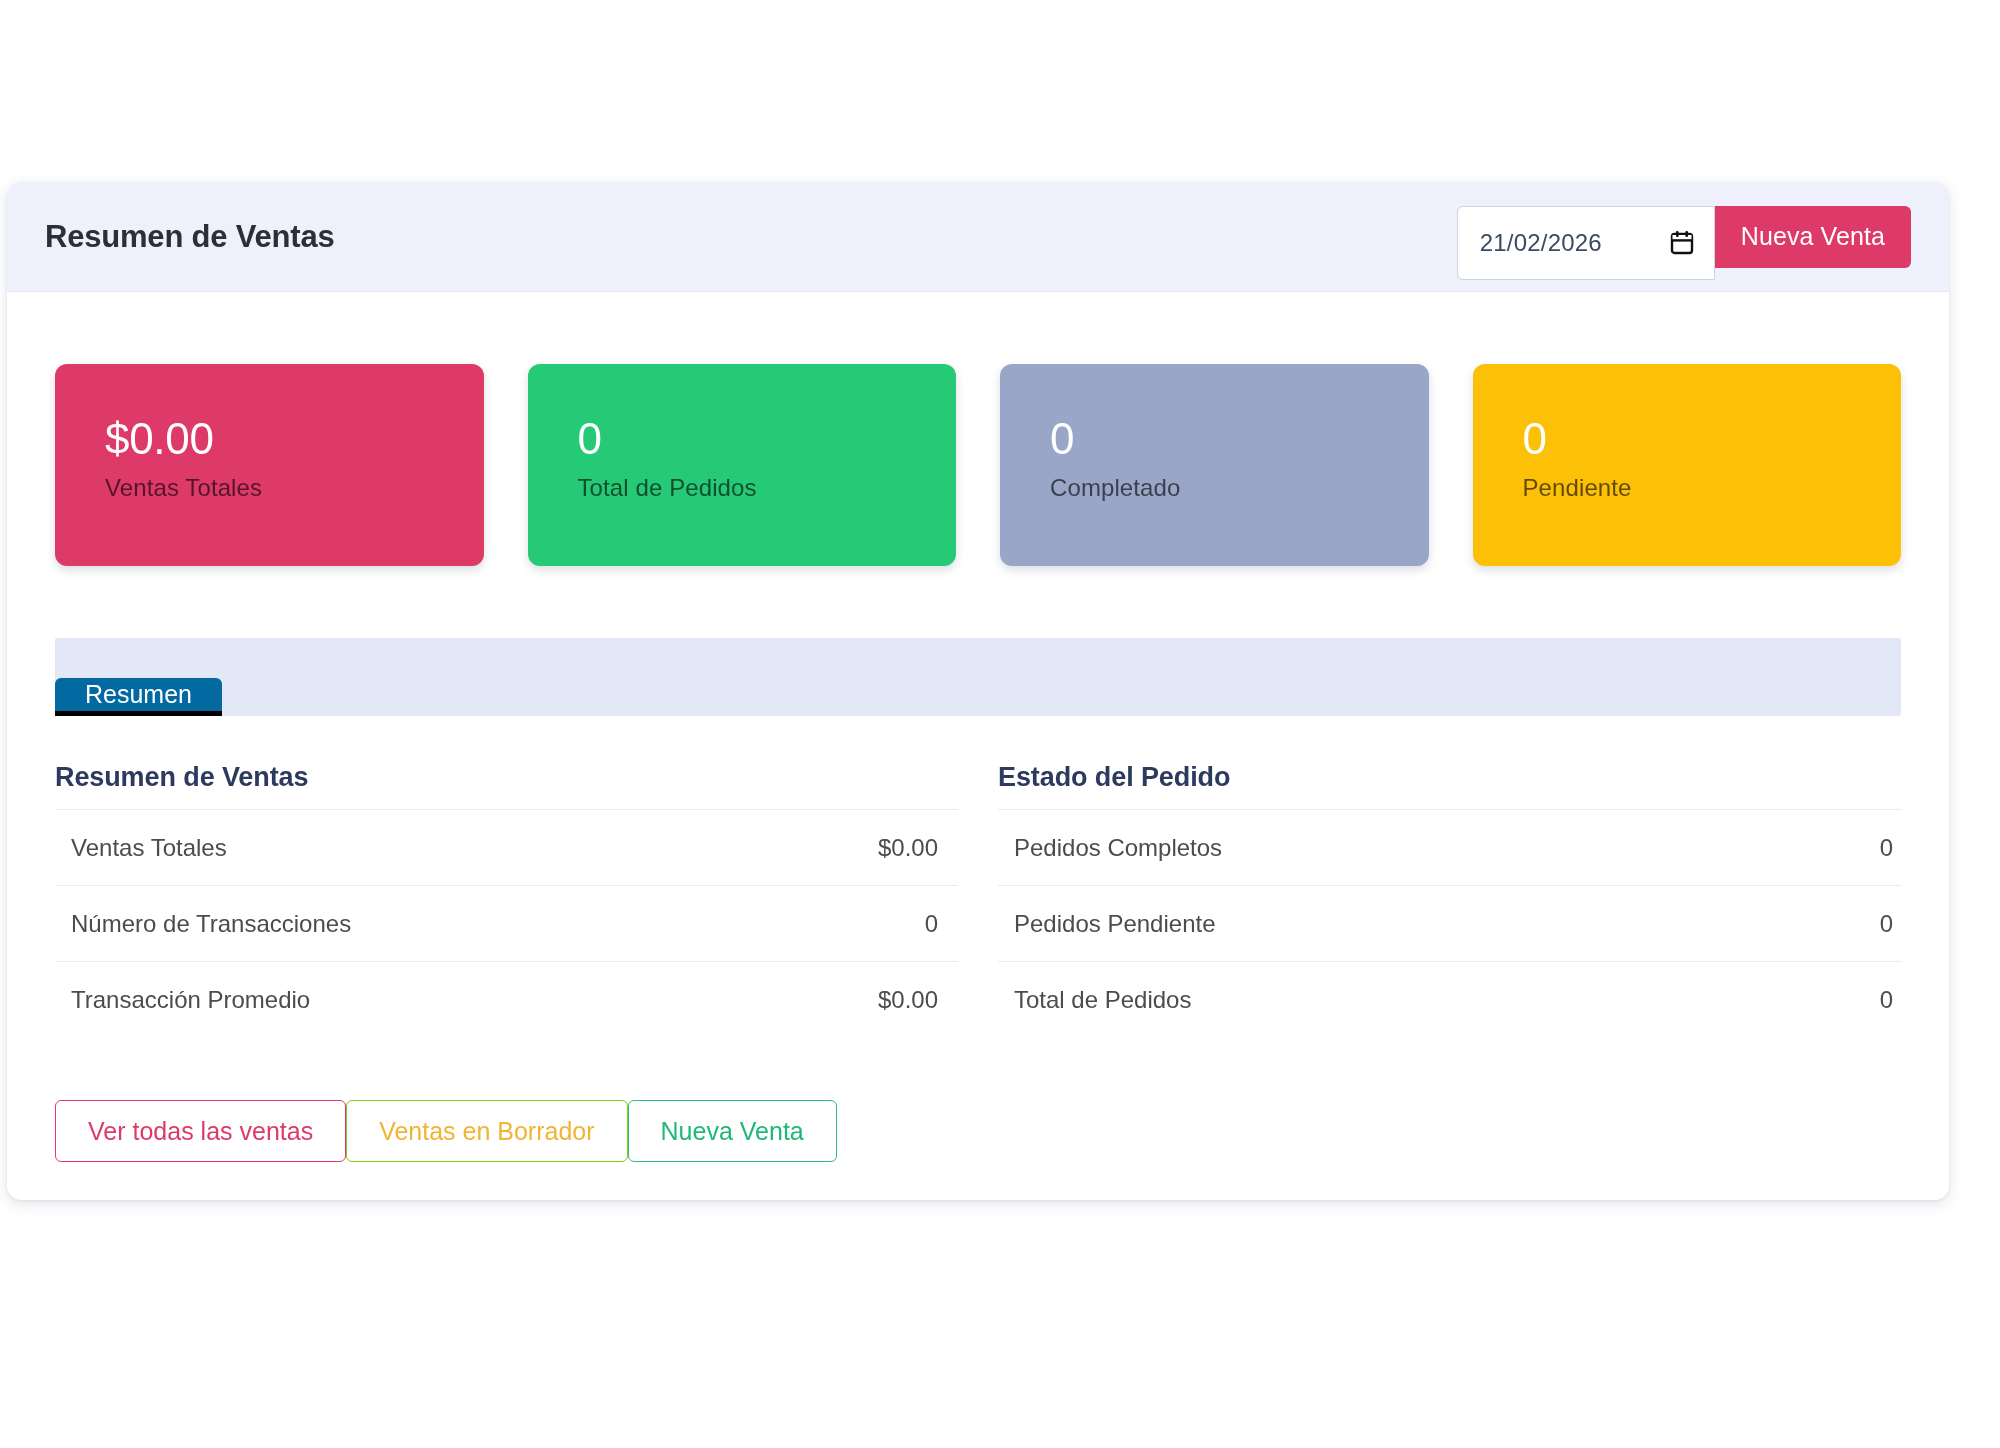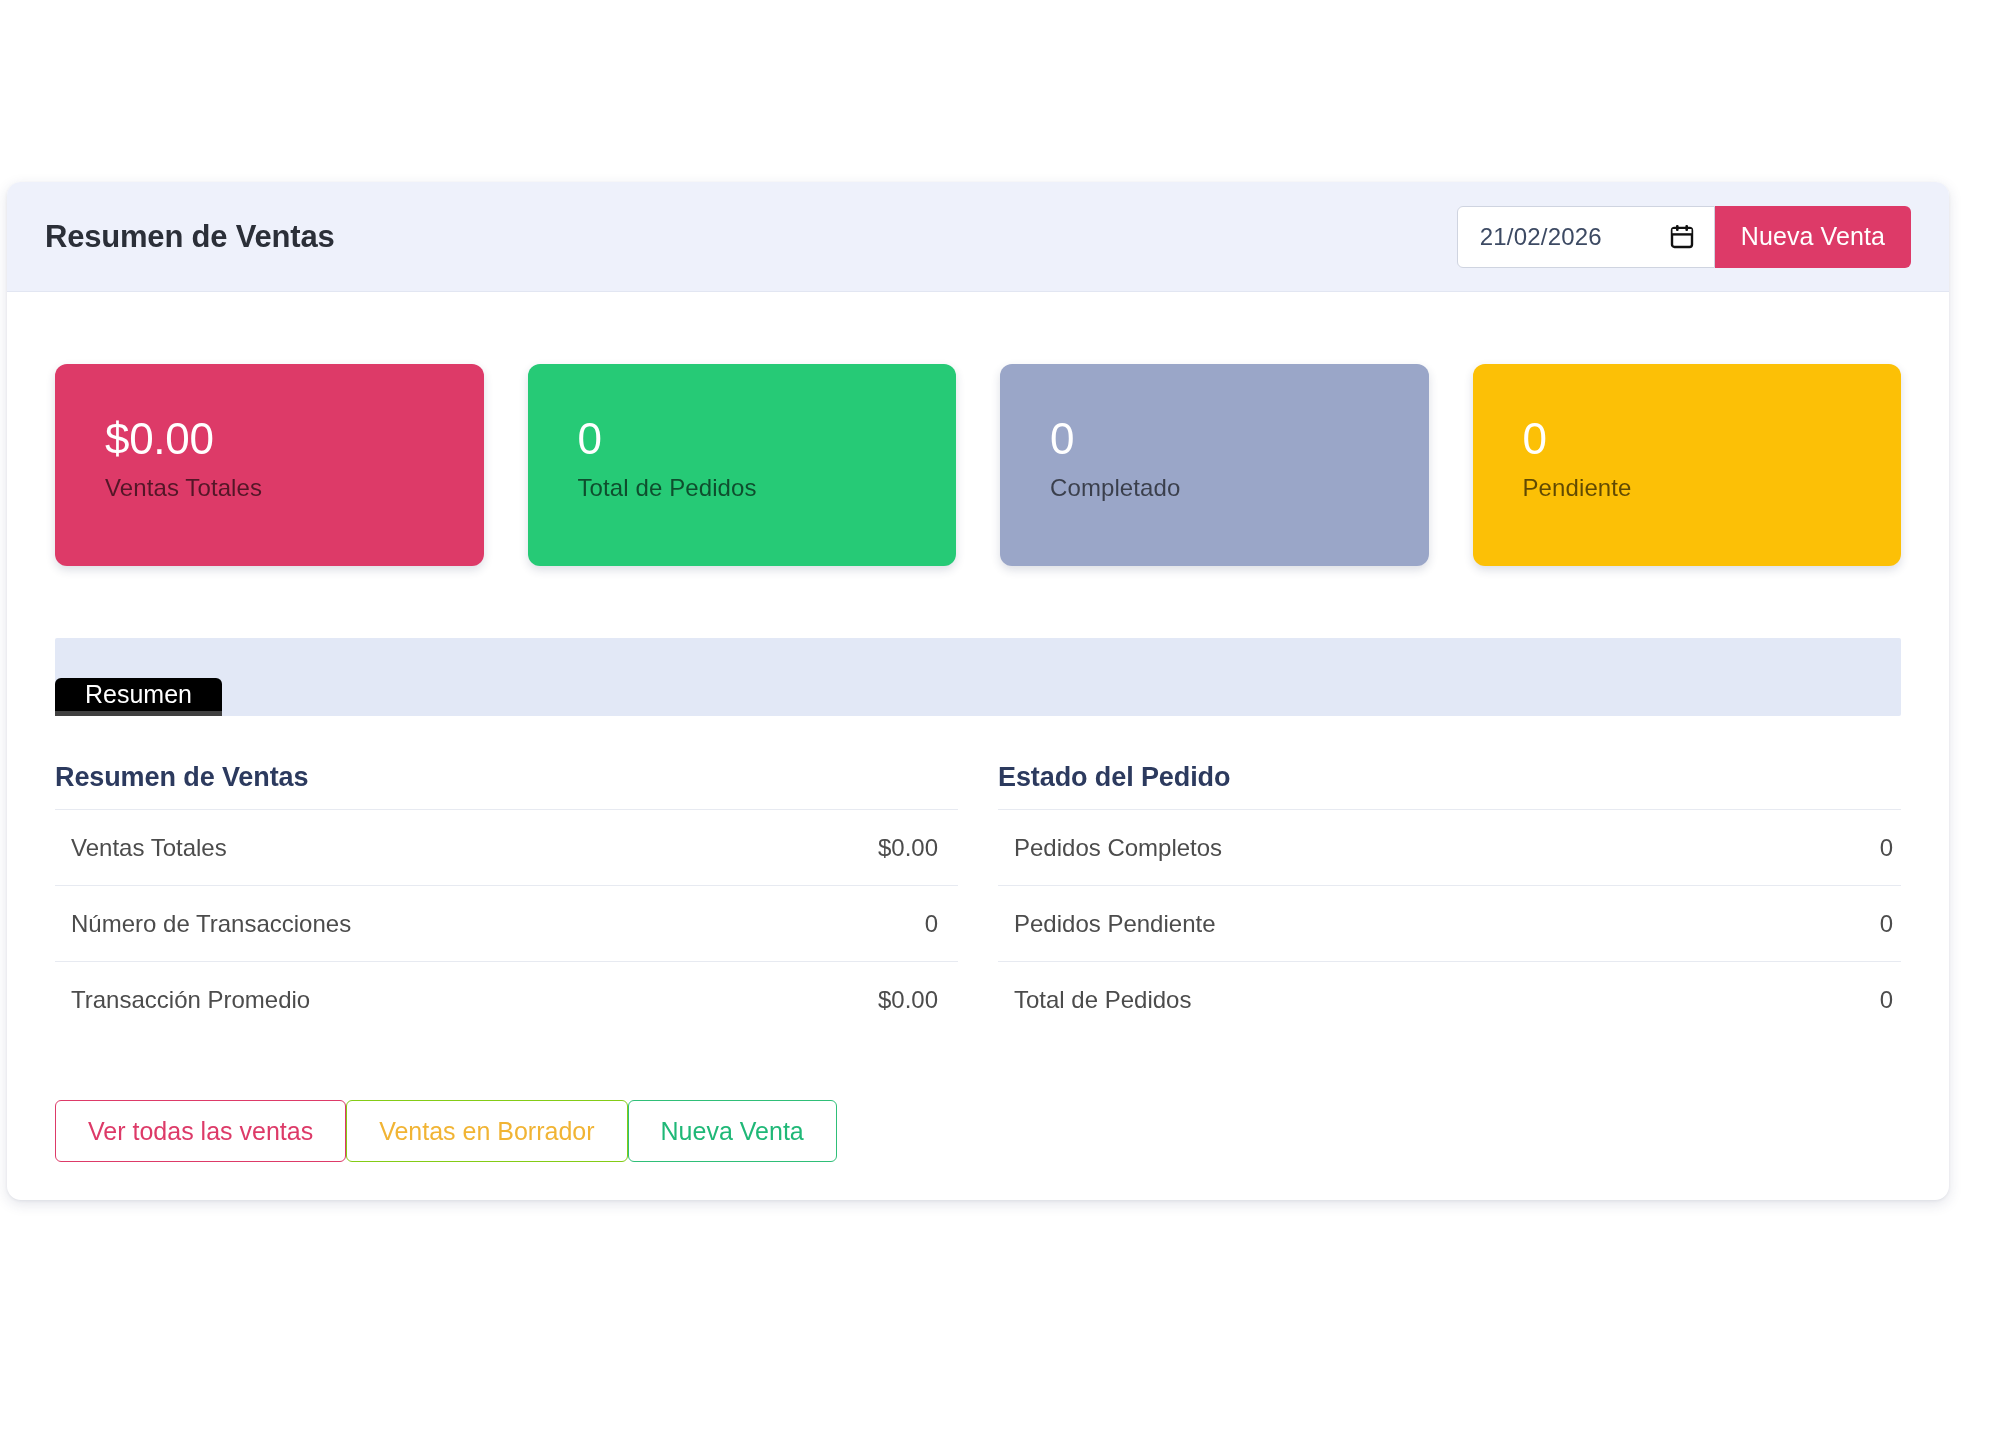--- a/index.html
+++ b/index.html
@@ -52,21 +52,21 @@
     letter-spacing: -0.2px;
     white-space: nowrap;
   }
   .header-right {
     display: flex;
     align-items: stretch;
     height: 62px;
   }
   .date-input {
     width: 258px;
-    height: 62px;
+    height: 74px;
     background: #ffffff;
     border: 1px solid #cfd4e0;
     border-radius: 6px 0 0 6px;
     display: flex;
     align-items: center;
     justify-content: space-between;
     padding: 0 20px 0 22px;
     font-size: 24px;
     color: #3d4a63;
     letter-spacing: 0.2px;
@@ -134,23 +134,23 @@
     padding: 0 30px;
     font-size: 25px;
     color: #1c1c1c;
     background: #eeeeee;
     cursor: pointer;
     position: relative;
     white-space: nowrap;
   }
   .tab:first-child { border-radius: 6px 6px 0 0; }
   .tab.active {
-    background: #000000;
+    background: #0369a1;
     color: #ffffff;
-    border-bottom: 5px solid #404040;
+    border-bottom: 5px solid #000000;
     margin-top: 40px;
   }
 
   
   .summary {
     display: flex;
     gap: 40px;
     margin-top: 46px;
   }
   .summary-col { flex: 1 1 0; }

